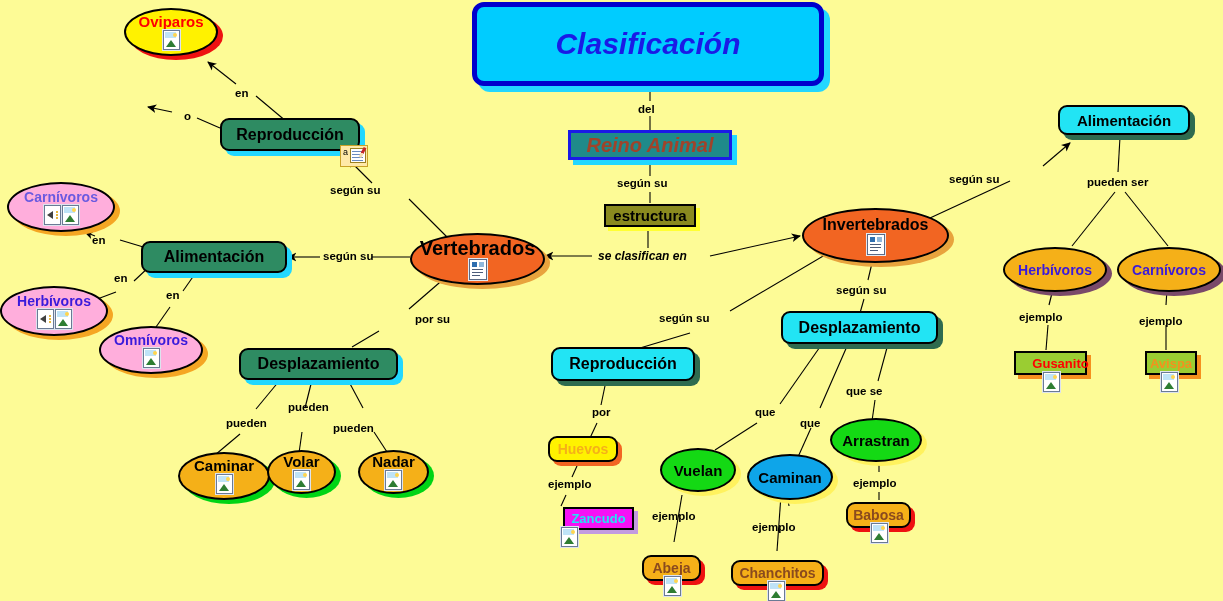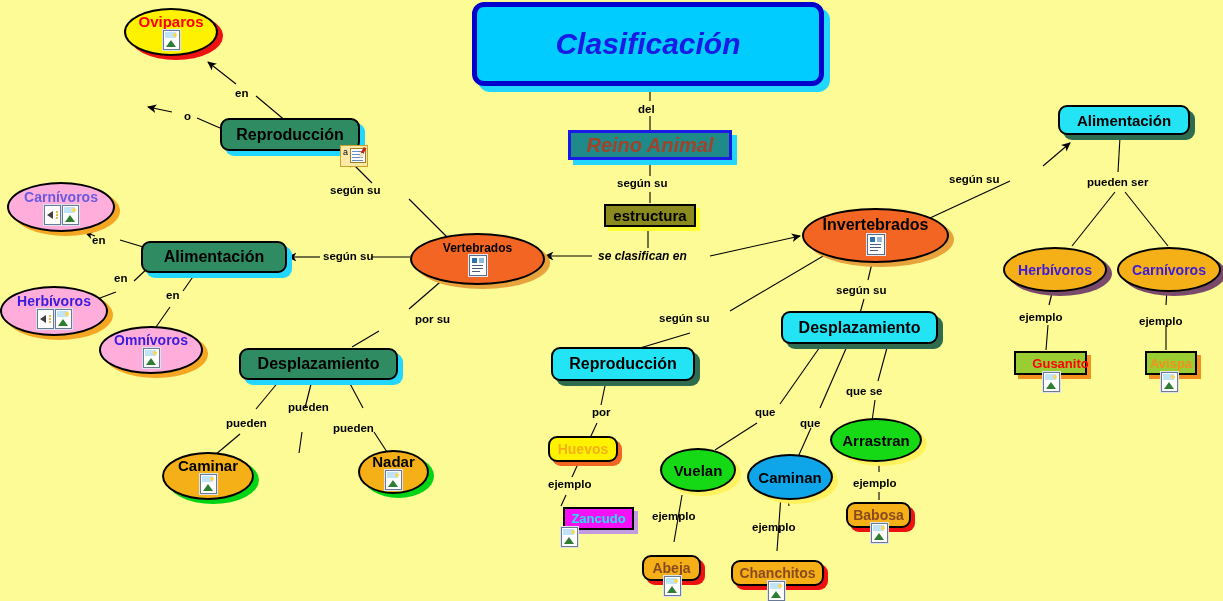--- a/index.html
+++ b/index.html
@@ -210,21 +210,21 @@
 
   <div class="node box sq" style="left:568px;top:130px;width:164px;height:30px;background:#1F8A8A;border:3px solid #1A1AE6;box-shadow:5px 5px 0 #22D7FF;">
     <span class="lbl" style="color:#A0432A;font-size:20px;font-style:italic;font-weight:bold;">Reino Animal</span>
   </div>
 
   <div class="node box sq" style="left:604px;top:204px;width:92px;height:23px;background:#8A8A1F;border:2px solid #000;box-shadow:4px 4px 0 #FFFF33;">
     <span class="lbl" style="color:#000;font-size:15px;">estructura</span>
   </div>
 
   <div class="node ell" style="left:410px;top:233px;width:135px;height:52px;background:#F26522;box-shadow:5px 4px 0 #E8A33D;">
-    <span class="lbl" style="color:#000;font-size:12px;">Vertebrados</span>
+    <span class="lbl" style="color:#000;font-size:20px;">Vertebrados</span>
     <span class="icons">
       <span class="ic ic-doc">
         <span class="sq"></span>
           <span class="bl"></span>
         <span class="ln" style="top:9px;width:11px;"></span>
         <span class="ln" style="top:12px;width:11px;"></span>
         <span class="ln" style="top:15px;width:8px;"></span>
       </span>
     </span>
   </div>
@@ -304,29 +304,37 @@
       <span class="ic ic-pic">
           <span class="ic-sun"></span>
         </span>
     </span>
   </div>
 
   <div class="node box" style="left:239px;top:348px;width:159px;height:32px;background:#2E8B62;box-shadow:5px 5px 0 #22D7FF;">
     <span class="lbl" style="color:#000;font-size:16px;">Desplazamiento</span>
   </div>
 
-  <div class="node ell" style="left:162px;top:452px;width:92px;height:48px;background:#F5B018;box-shadow:5px 4px 0 #00D415;">
+  <div class="node ell" style="left:178px;top:452px;width:92px;height:48px;background:#F5B018;box-shadow:5px 4px 0 #00D415;">
     <span class="lbl" style="color:#000;font-size:15px;">Caminar</span>
     <span class="icons">
       <span class="ic ic-pic">
           <span class="ic-sun"></span>
         </span>
     </span>
   </div>
 
+  <div class="node ell" style="left:267px;top:450px;width:69px;height:44px;background:#F5B018;box-shadow:5px 4px 0 #00D415;">
+    <span class="lbl" style="color:#000;font-size:15px;">Volar</span>
+    <span class="icons">
+      <span class="ic ic-pic">
+          <span class="ic-sun"></span>
+        </span>
+    </span>
+  </div>
 
   <div class="node ell" style="left:358px;top:450px;width:71px;height:44px;background:#F5B018;box-shadow:5px 4px 0 #00D415;">
     <span class="lbl" style="color:#000;font-size:15px;">Nadar</span>
     <span class="icons">
       <span class="ic ic-pic">
           <span class="ic-sun"></span>
         </span>
     </span>
   </div>
 

